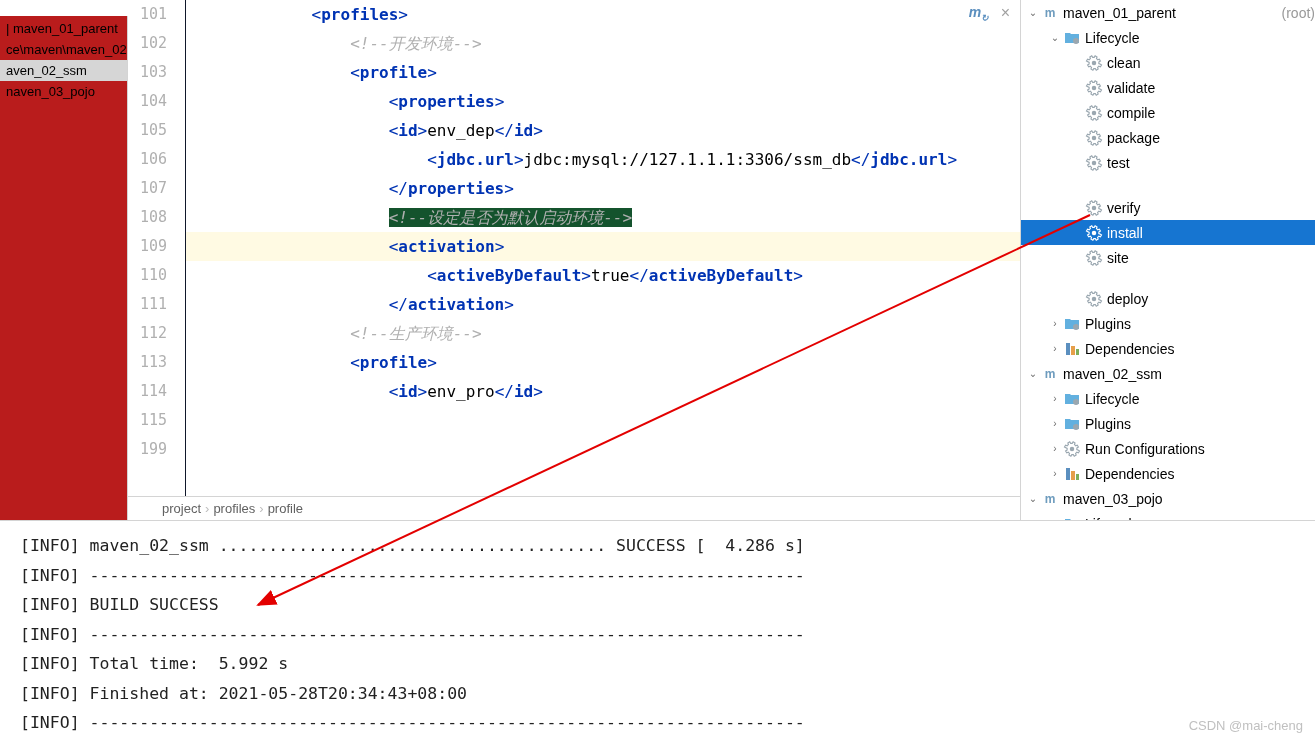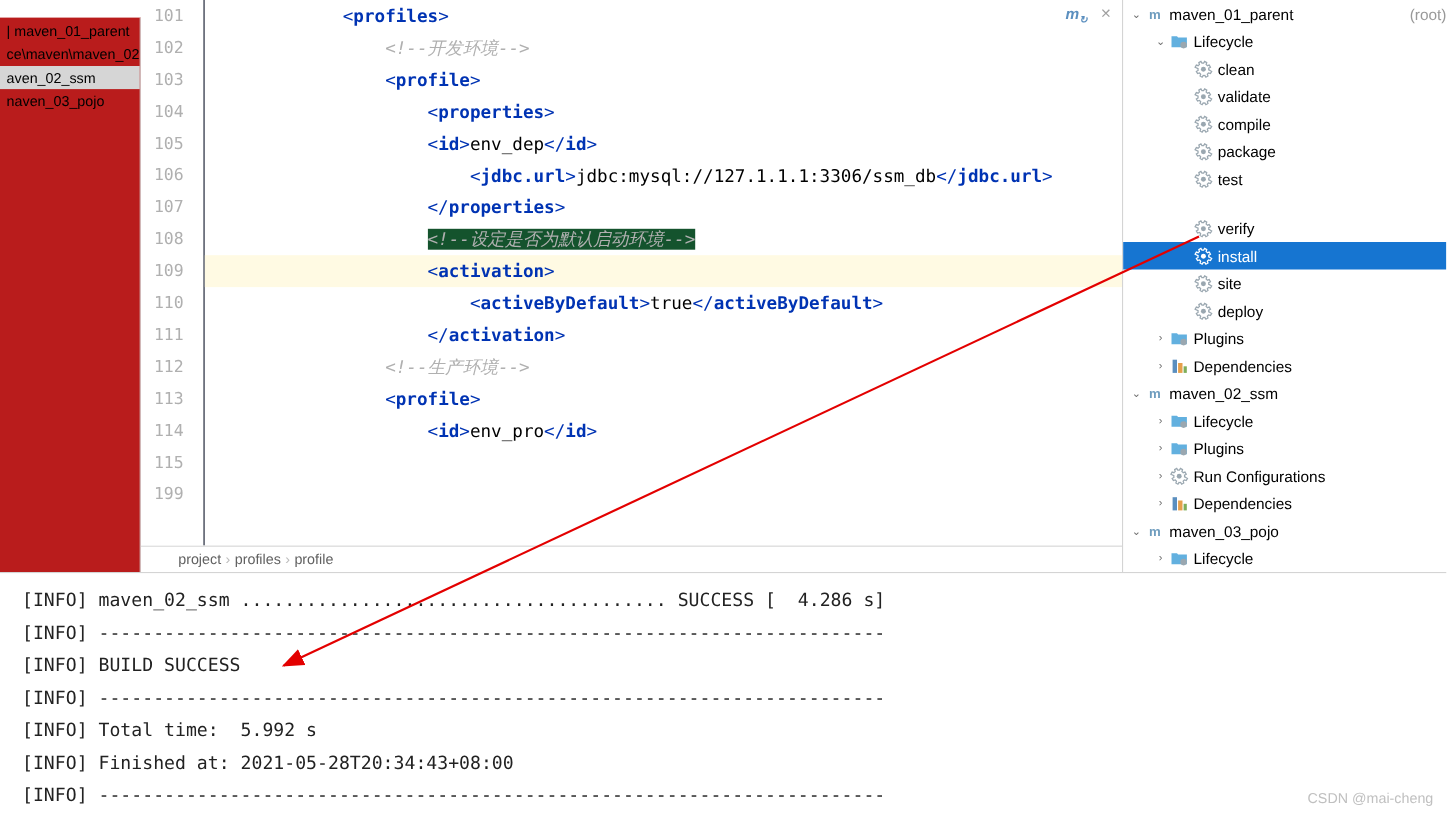--- a/index.html
+++ b/index.html
@@ -315,21 +315,21 @@
       <div class="tree-row" style="padding-left: 48px;">
         <span class="tree-toggle"></span>
         <span class="tree-icon">
           <svg viewBox="0 0 16 16" fill="#9aa7b0">
             <path d="M8 10a2 2 0 100-4 2 2 0 000 4z"></path>
             <path d="M13.3 8.9l1.4.8-1 1.7-1.5-.5a5 5 0 01-1 1l.5 1.5-1.7 1-.8-1.4a5 5 0 01-1.4 0l-.8 1.4-1.7-1 .5-1.5a5 5 0 01-1-1l-1.5.5-1-1.7 1.4-.8a5 5 0 010-1.4L1.3 6.3l1-1.7 1.5.5a5 5 0 011-1L4.3 2.6l1.7-1 .8 1.4a5 5 0 011.4 0l.8-1.4 1.7 1-.5 1.5a5 5 0 011 1l1.5-.5 1 1.7-1.4.8a5 5 0 010 1.4z" fill="none" stroke="#9aa7b0" stroke-width="1"></path>
           </svg>
         </span>
         <span class="tree-label">site</span>
       </div>
-      <div class="tree-row" style="padding-left: 48px;">
+      <div class="tree-row" style="padding-left: 48px; margin-top: 16px;">
         <span class="tree-toggle"></span>
         <span class="tree-icon">
           <svg viewBox="0 0 16 16" fill="#9aa7b0">
             <path d="M8 10a2 2 0 100-4 2 2 0 000 4z"></path>
             <path d="M13.3 8.9l1.4.8-1 1.7-1.5-.5a5 5 0 01-1 1l.5 1.5-1.7 1-.8-1.4a5 5 0 01-1.4 0l-.8 1.4-1.7-1 .5-1.5a5 5 0 01-1-1l-1.5.5-1-1.7 1.4-.8a5 5 0 010-1.4L1.3 6.3l1-1.7 1.5.5a5 5 0 011-1L4.3 2.6l1.7-1 .8 1.4a5 5 0 011.4 0l.8-1.4 1.7 1-.5 1.5a5 5 0 011 1l1.5-.5 1 1.7-1.4.8a5 5 0 010 1.4z" fill="none" stroke="#9aa7b0" stroke-width="1"></path>
           </svg>
         </span>
         <span class="tree-label">deploy</span>
       </div>
       <div class="tree-row" style="padding-left: 26px;">

